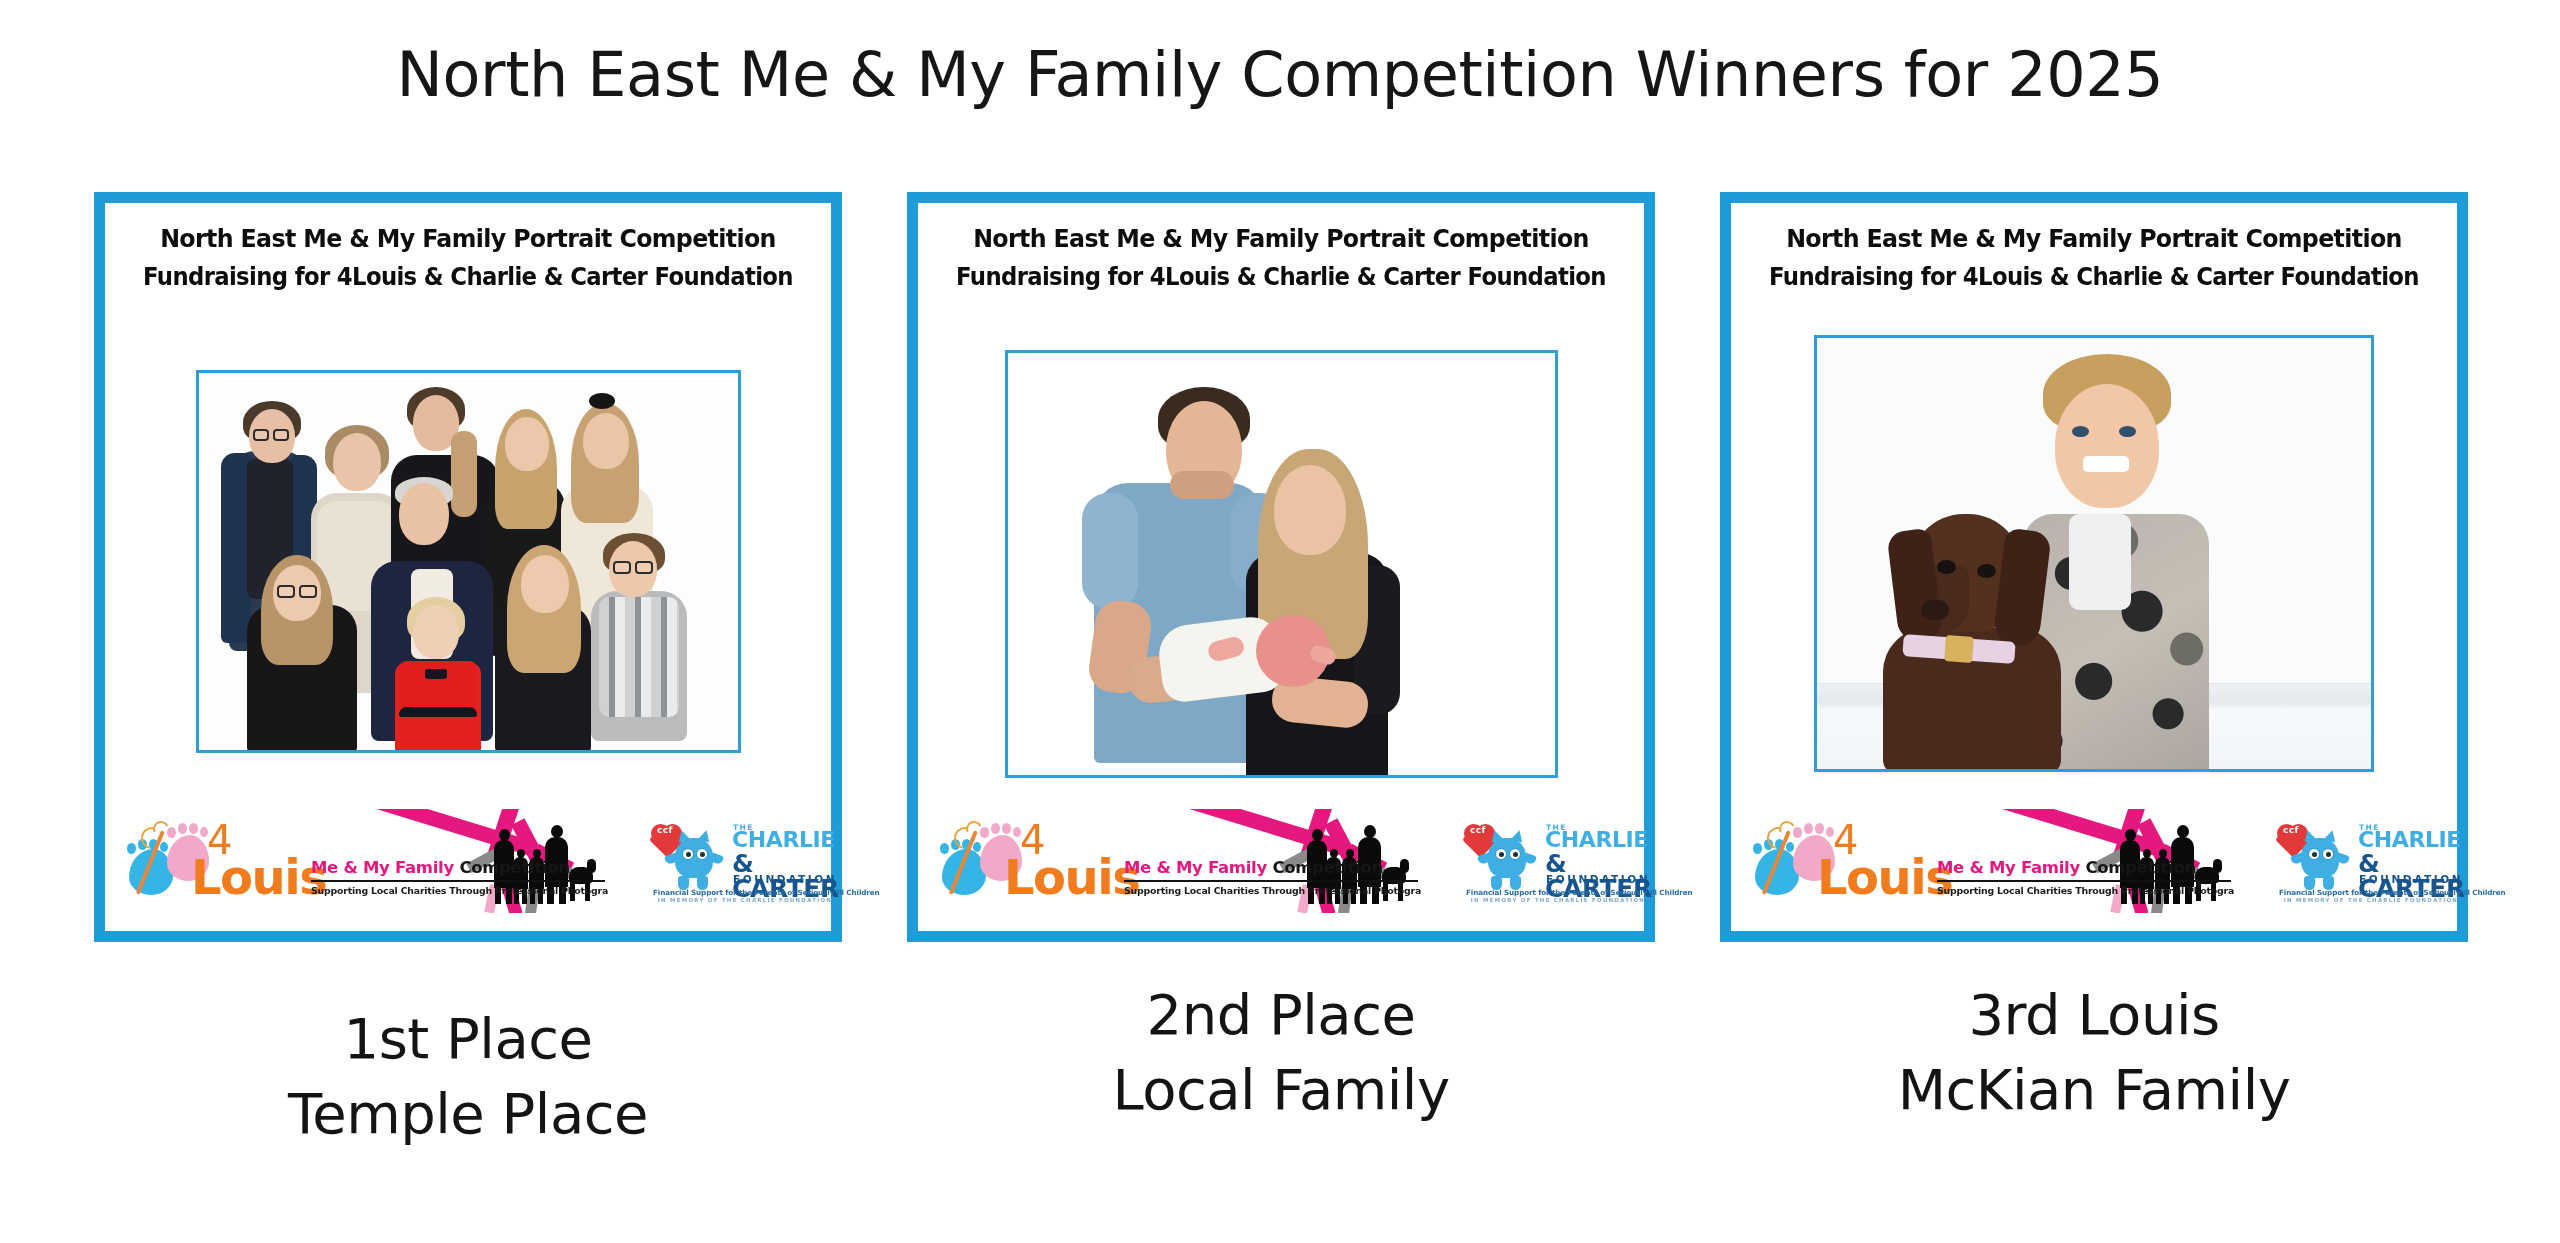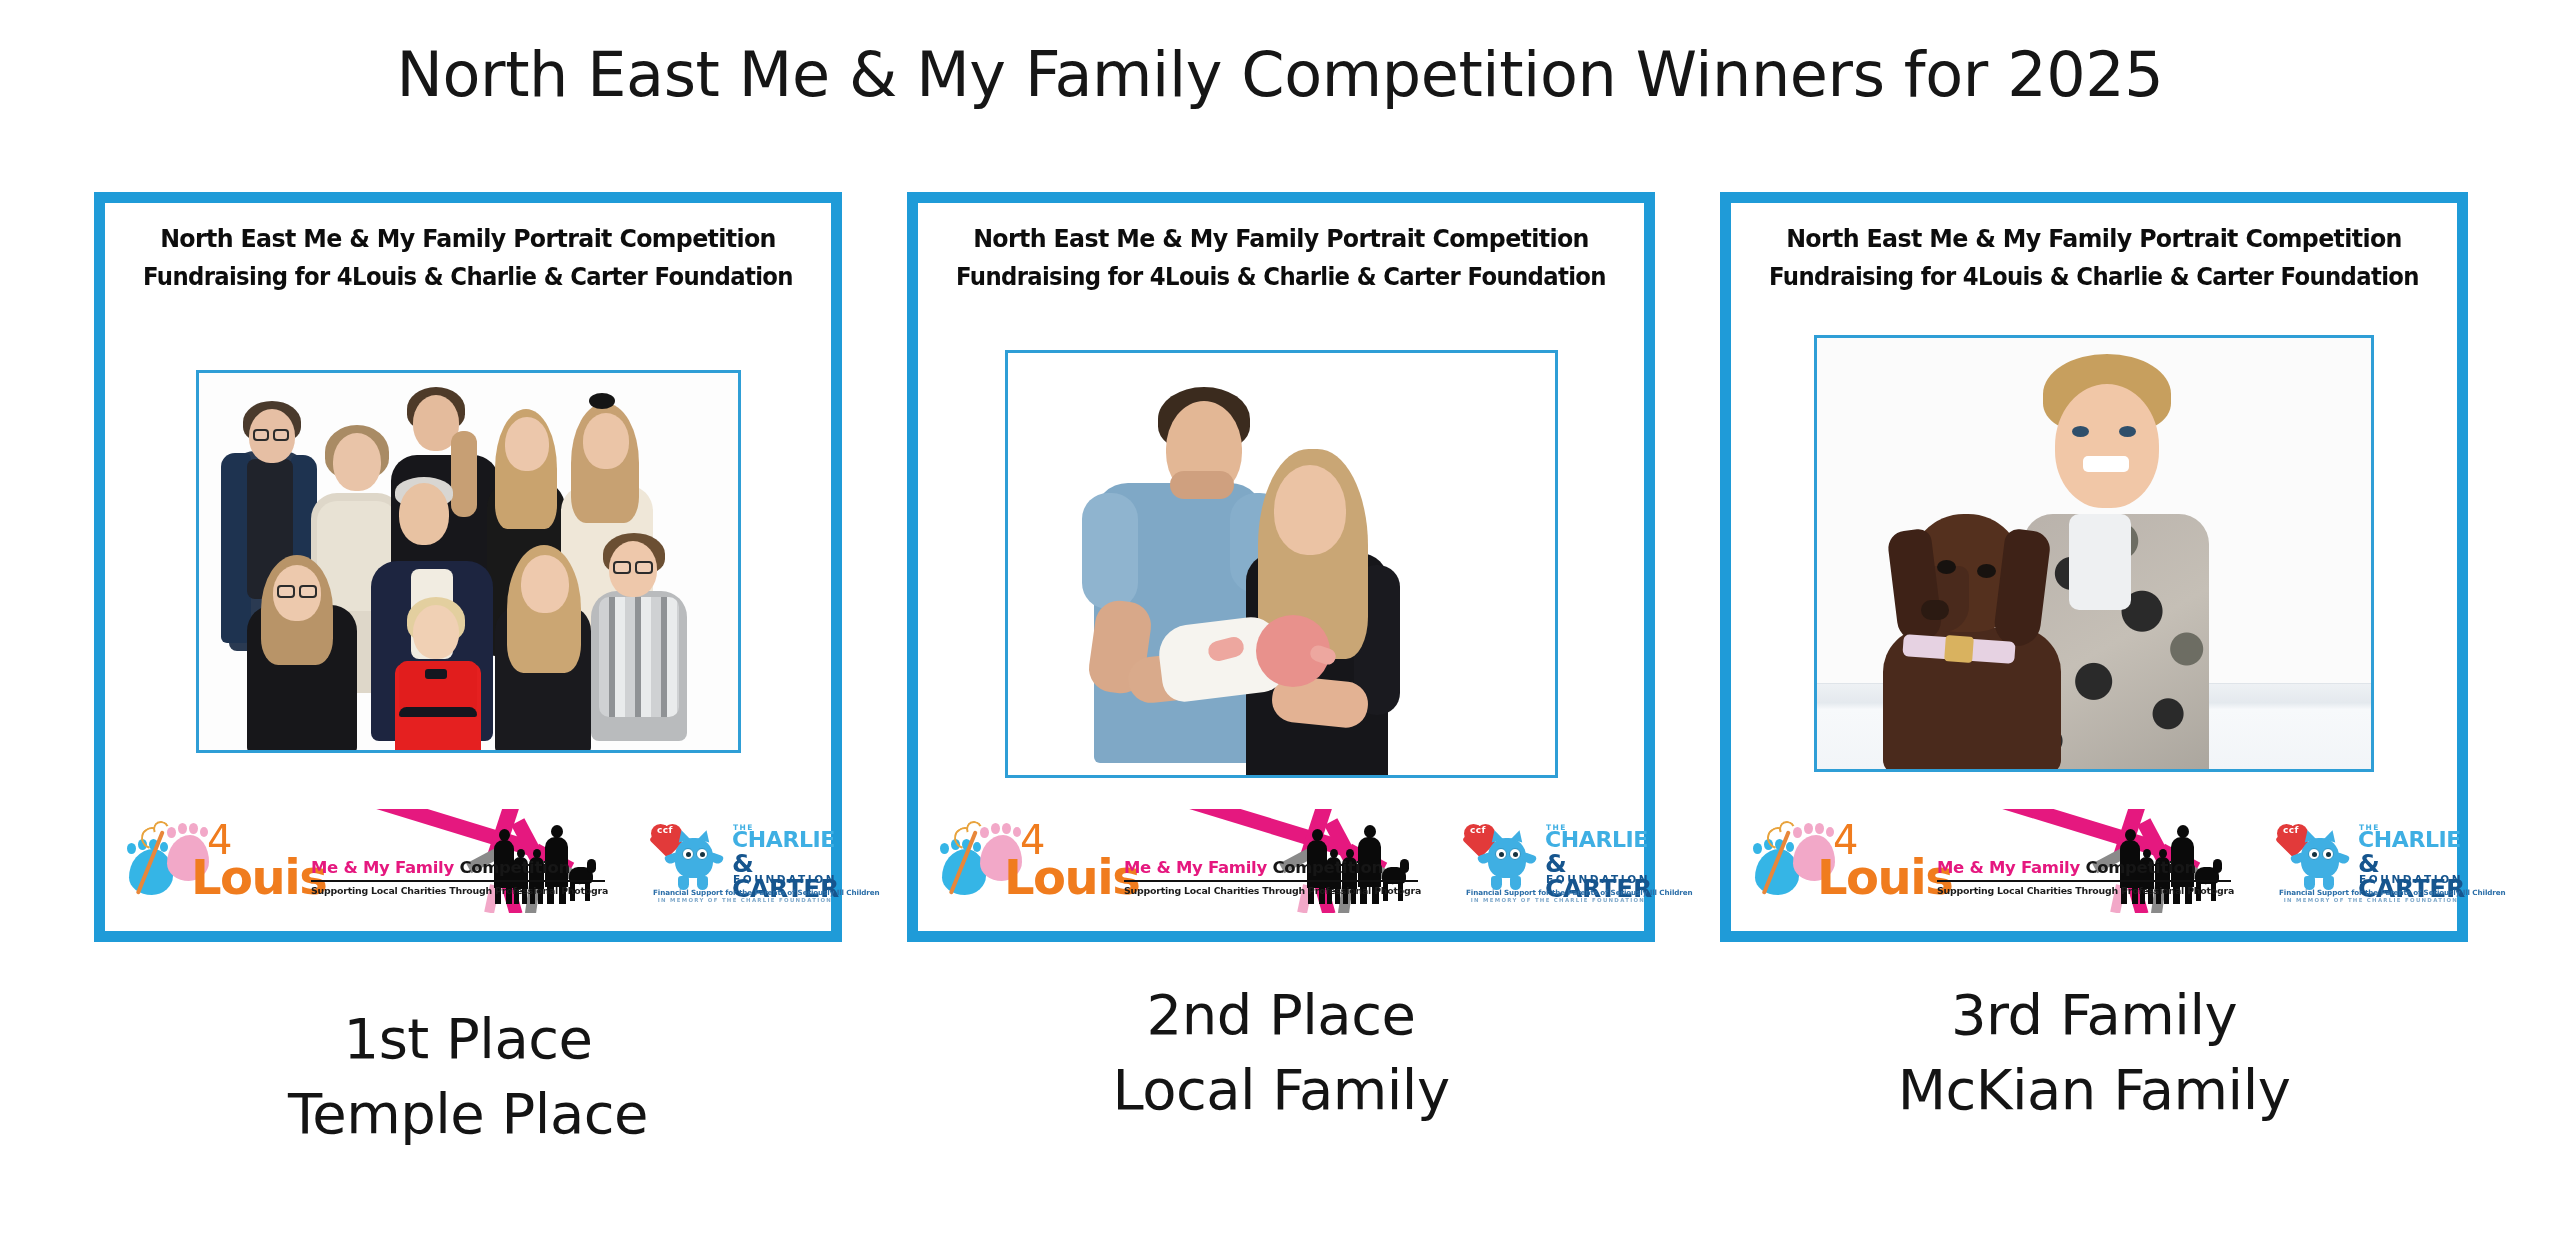--- a/index.html
+++ b/index.html
@@ -768,17 +768,17 @@
 
   <div class="caption cap1">
     <span class="place">1st Place</span>
     <span class="family">Temple Place</span>
   </div>
   <div class="caption cap2">
     <span class="place">2nd Place</span>
     <span class="family">Local Family</span>
   </div>
   <div class="caption cap3">
-    <span class="place">3rd Family</span>
+    <span class="place">3rd Louis</span>
     <span class="family">McKian Family</span>
   </div>
 
 </div>
 
 </body></html>

